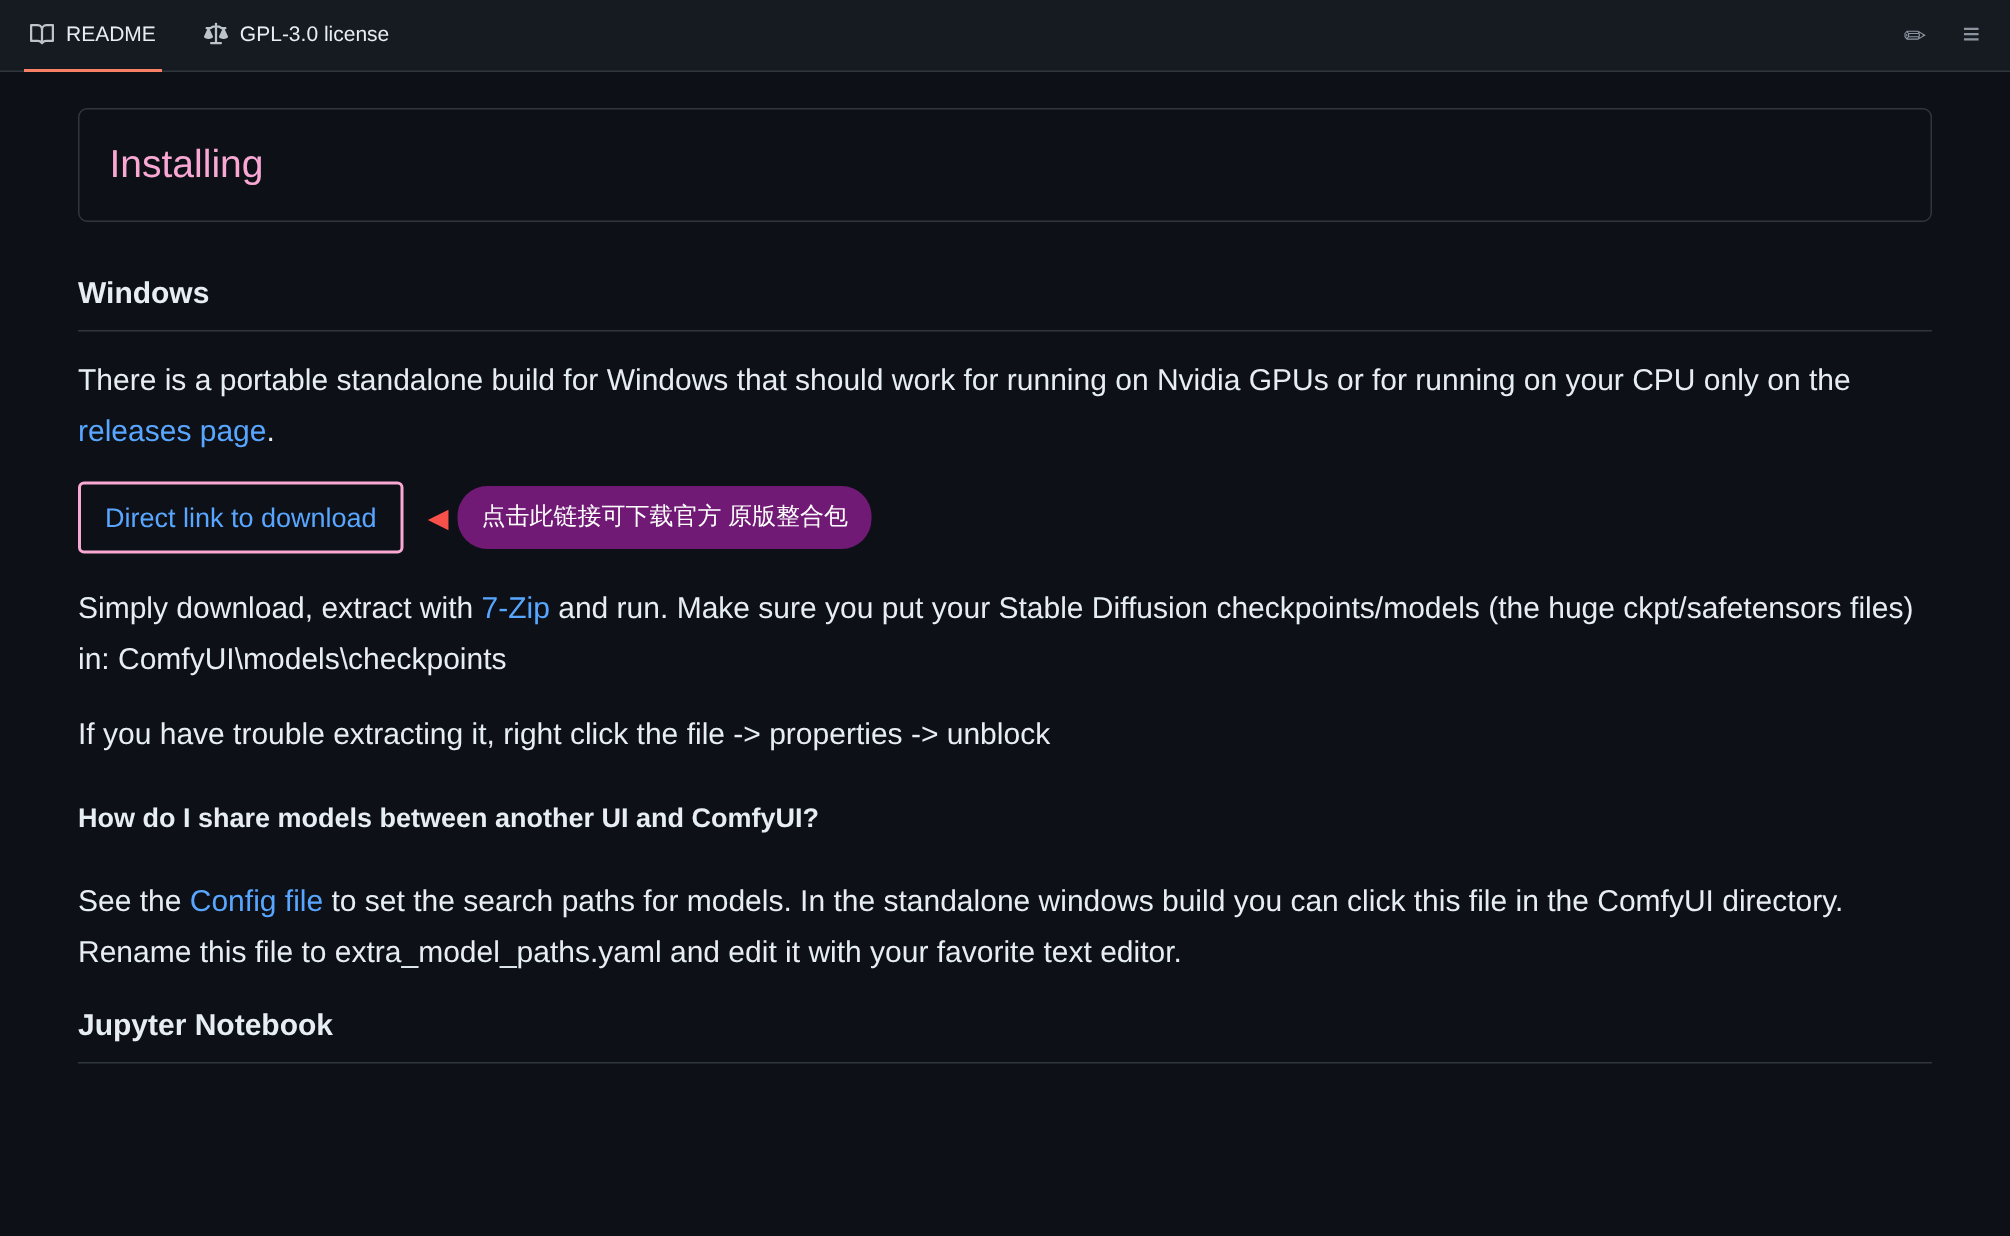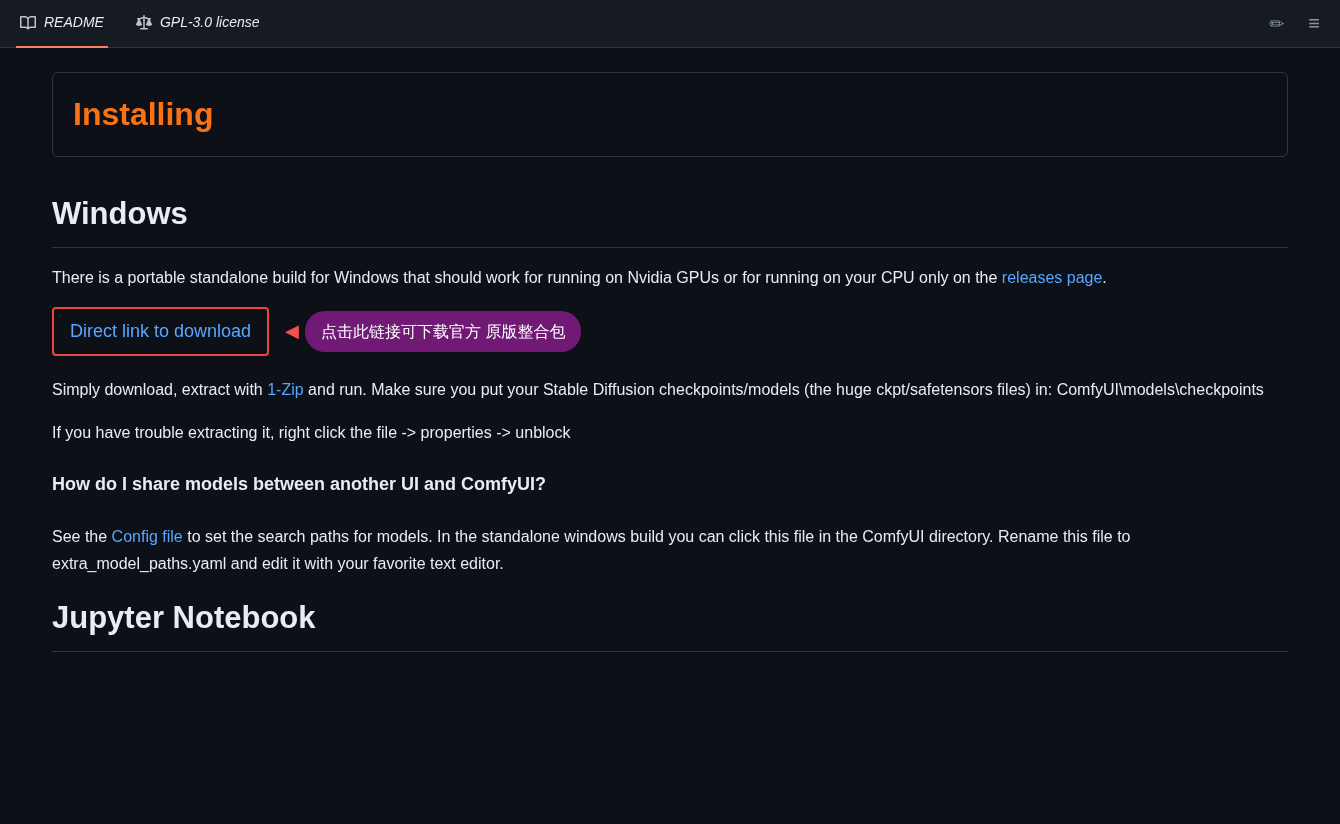--- a/index.html
+++ b/index.html
@@ -26,21 +26,20 @@
       background-color: #161b22;
       border-bottom: 1px solid #30363d;
       padding: 0 16px;
       height: 48px;
     }
 
     .tab-bar-left {
       display: flex;
       align-items: center;
       gap: 24px;
-      font-style: italic;
     }
 
     .tab-item {
       display: flex;
       align-items: center;
       gap: 8px;
       padding: 12px 4px;
       color: #e6edf3;
       cursor: pointer;
       font-size: 14px;
@@ -86,48 +85,48 @@
 
     
     .installing-box {
       border: 1px solid #30363d;
       border-radius: 6px;
       padding: 16px 20px;
       margin-bottom: 32px;
     }
 
     .installing-box h1 {
-      font-size: 32px;
-      font-weight: 700;
-      color: #f97316;
+      font-size: 26px;
+      font-weight: 400;
+      color: #f9a8d4;
     }
 
     
     .section-heading {
-      font-size: 31px;
+      font-size: 20px;
       font-weight: 700;
       color: #e6edf3;
       margin-bottom: 16px;
       padding-bottom: 8px;
       border-bottom: 1px solid #30363d;
     }
 
     .subsection-heading {
       font-size: 18px;
       font-weight: 700;
       color: #e6edf3;
       margin-bottom: 24px;
       margin-top: 24px;
     }
 
     
     .content-para {
       color: #e6edf3;
       margin-bottom: 16px;
-      font-size: 16px;
+      font-size: 20px;
       line-height: 1.7;
     }
 
     
     .link {
       color: #58a6ff;
       text-decoration: none;
     }
 
     
@@ -138,21 +137,21 @@
       margin-bottom: 20px;
       margin-top: 4px;
     }
 
     .direct-download-link {
       display: inline-block;
       color: #58a6ff;
       font-size: 18px;
       font-weight: 500;
       text-decoration: none;
-      border: 2px solid #ef4444;
+      border: 2px solid #f9a8d4;
       padding: 8px 16px;
       border-radius: 4px;
     }
 
     
     .annotation-badge {
       display: inline-flex;
       align-items: center;
       gap: 8px;
       background-color: #701a75;
@@ -234,21 +233,21 @@
 
     <div class="download-row">
       <a href="#" class="direct-download-link">Direct link to download</a>
       <div class="annotation-wrapper">
         <span class="annotation-arrow">◀</span>
         <span class="annotation-badge">点击此链接可下载官方 原版整合包</span>
       </div>
     </div>
 
     <p class="content-para">
-      <span>Simply download, extract with </span><a href="#" class="link">1-Zip</a><span> and run. Make sure you put your Stable Diffusion checkpoints/models (the huge ckpt/safetensors files) in: ComfyUI\models\checkpoints</span>
+      <span>Simply download, extract with </span><a href="#" class="link">7-Zip</a><span> and run. Make sure you put your Stable Diffusion checkpoints/models (the huge ckpt/safetensors files) in: ComfyUI\models\checkpoints</span>
     </p>
 
     <p class="content-para">If you have trouble extracting it, right click the file -&gt; properties -&gt; unblock</p>
 
     <h3 class="subsection-heading">How do I share models between another UI and ComfyUI?</h3>
 
     <p class="content-para">
       <span>See the </span><a href="#" class="link">Config file</a><span> to set the search paths for models. In the standalone windows build you can click this file in the ComfyUI directory. Rename this file to extra_model_paths.yaml and edit it with your favorite text editor.</span>
     </p>
   </div>

